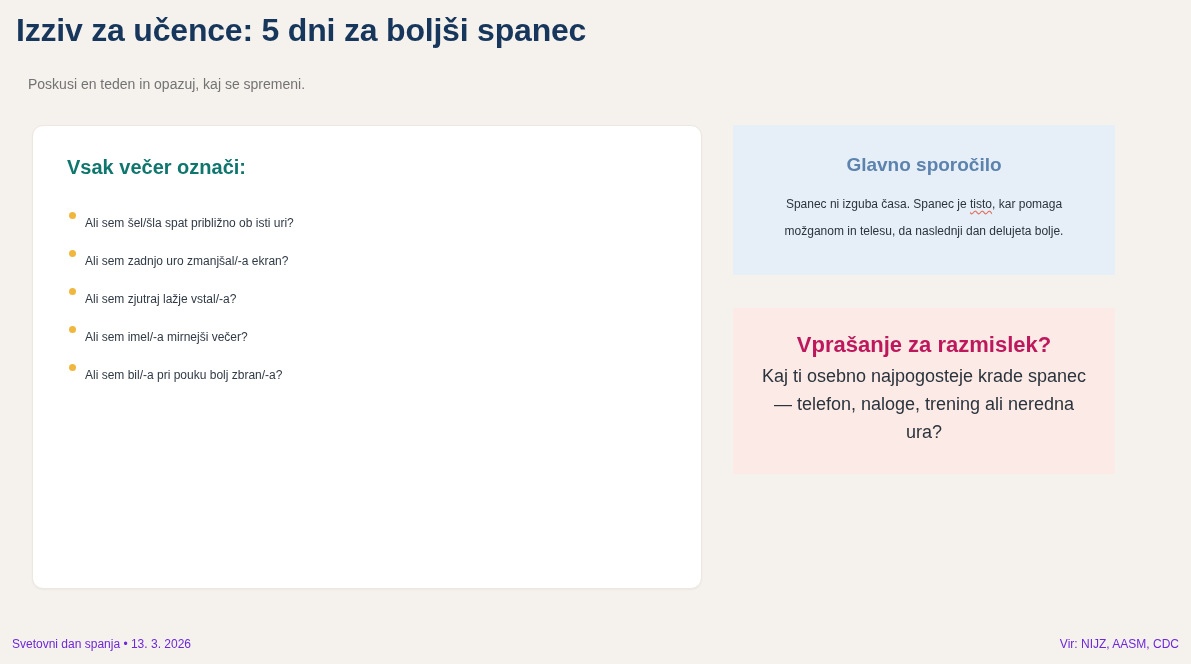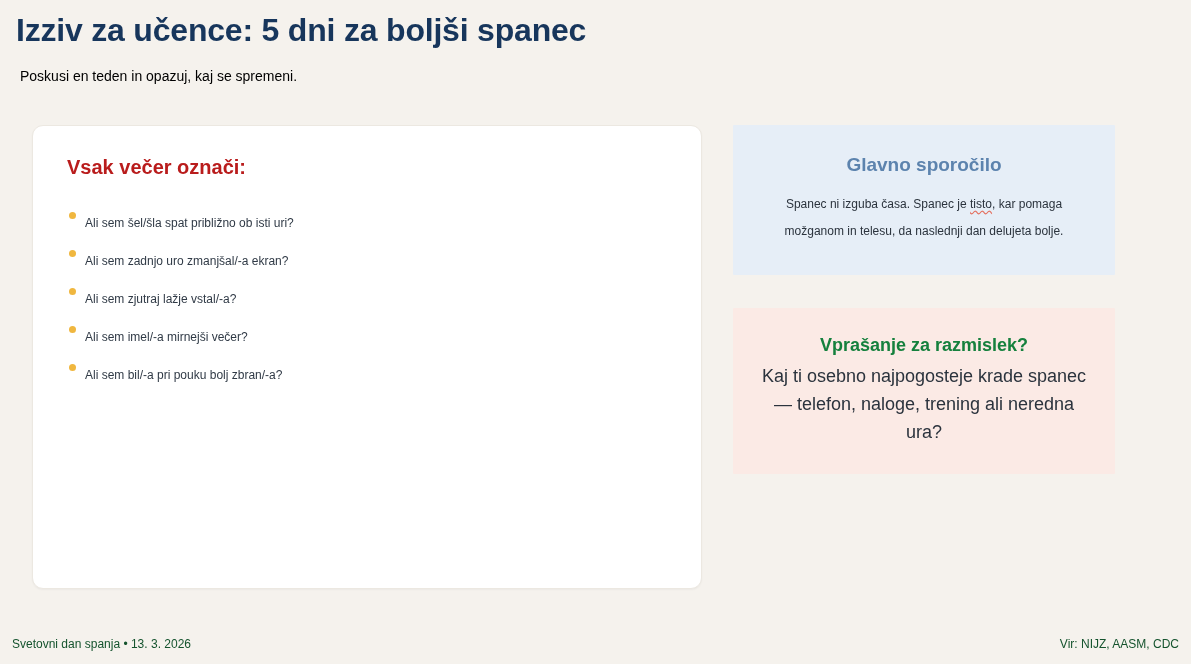--- a/index.html
+++ b/index.html
@@ -26,25 +26,25 @@
   }
   .page-title {
     margin: 0;
     font-size: 32px;
     line-height: 36px;
     font-weight: bold;
     color: #17365c;
     letter-spacing: -0.2px;
   }
   .page-subtitle {
-    margin: 4px;
+    margin: 12px;
     padding-top: 15px;
     font-size: 14px;
     line-height: 18px;
-    color: #000000;
+    color: #737373;
     font-weight: normal;
   }
 
   
   .content-area {
     position: absolute;
     left: 32px;
     top: 125px;
     width: 1083px;
     height: 466px;
@@ -64,21 +64,21 @@
     box-shadow: 0 1px 2px rgba(30, 30, 40, 0.04);
   }
   .checklist-inner {
     padding: 28px 34px 0 34px;
   }
   .checklist-heading {
     margin: 0;
     font-size: 20px;
     line-height: 26px;
     font-weight: bold;
-    color: #b91c1c;
+    color: #0f766e;
   }
   .checklist {
     list-style: none;
     margin: 0;
     padding: 0;
     padding-top: 17px;
   }
   .checklist-item {
     position: relative;
     padding-left: 18px;
@@ -127,24 +127,24 @@
     line-height: 27px;
     color: #2b333d;
   }
   .side-card-question {
     background: #fbeae5;
     margin-top: 33px;
     padding: 25px 24px 28px 24px;
   }
   .side-card-question .side-card-title {
     margin: 0;
-    font-size: 18px;
+    font-size: 22px;
     line-height: 24px;
     font-weight: bold;
-    color: #15803d;
+    color: #be185d;
   }
   .side-card-question .side-card-body {
     margin: 0;
     padding-top: 5px;
     font-size: 18px;
     line-height: 28px;
     color: #2b333d;
   }
   .misspelled {
     text-decoration: underline wavy #e4705f;
@@ -156,21 +156,21 @@
   .page-footer {
     position: absolute;
     left: 12px;
     right: 12px;
     bottom: 12px;
     display: flex;
     justify-content: space-between;
     align-items: baseline;
     font-size: 12px;
     line-height: 16px;
-    color: #14532d;
+    color: #6d28d9;
   }
   .footer-left { text-align: left; }
   .footer-right { text-align: center; }
 </style>
 </head>
 <body>
 
 <header class="page-header">
   <h1 class="page-title">Izziv za učence: 5 dni za boljši spanec</h1>
   <p class="page-subtitle">Poskusi en teden in opazuj, kaj se spremeni.</p>

